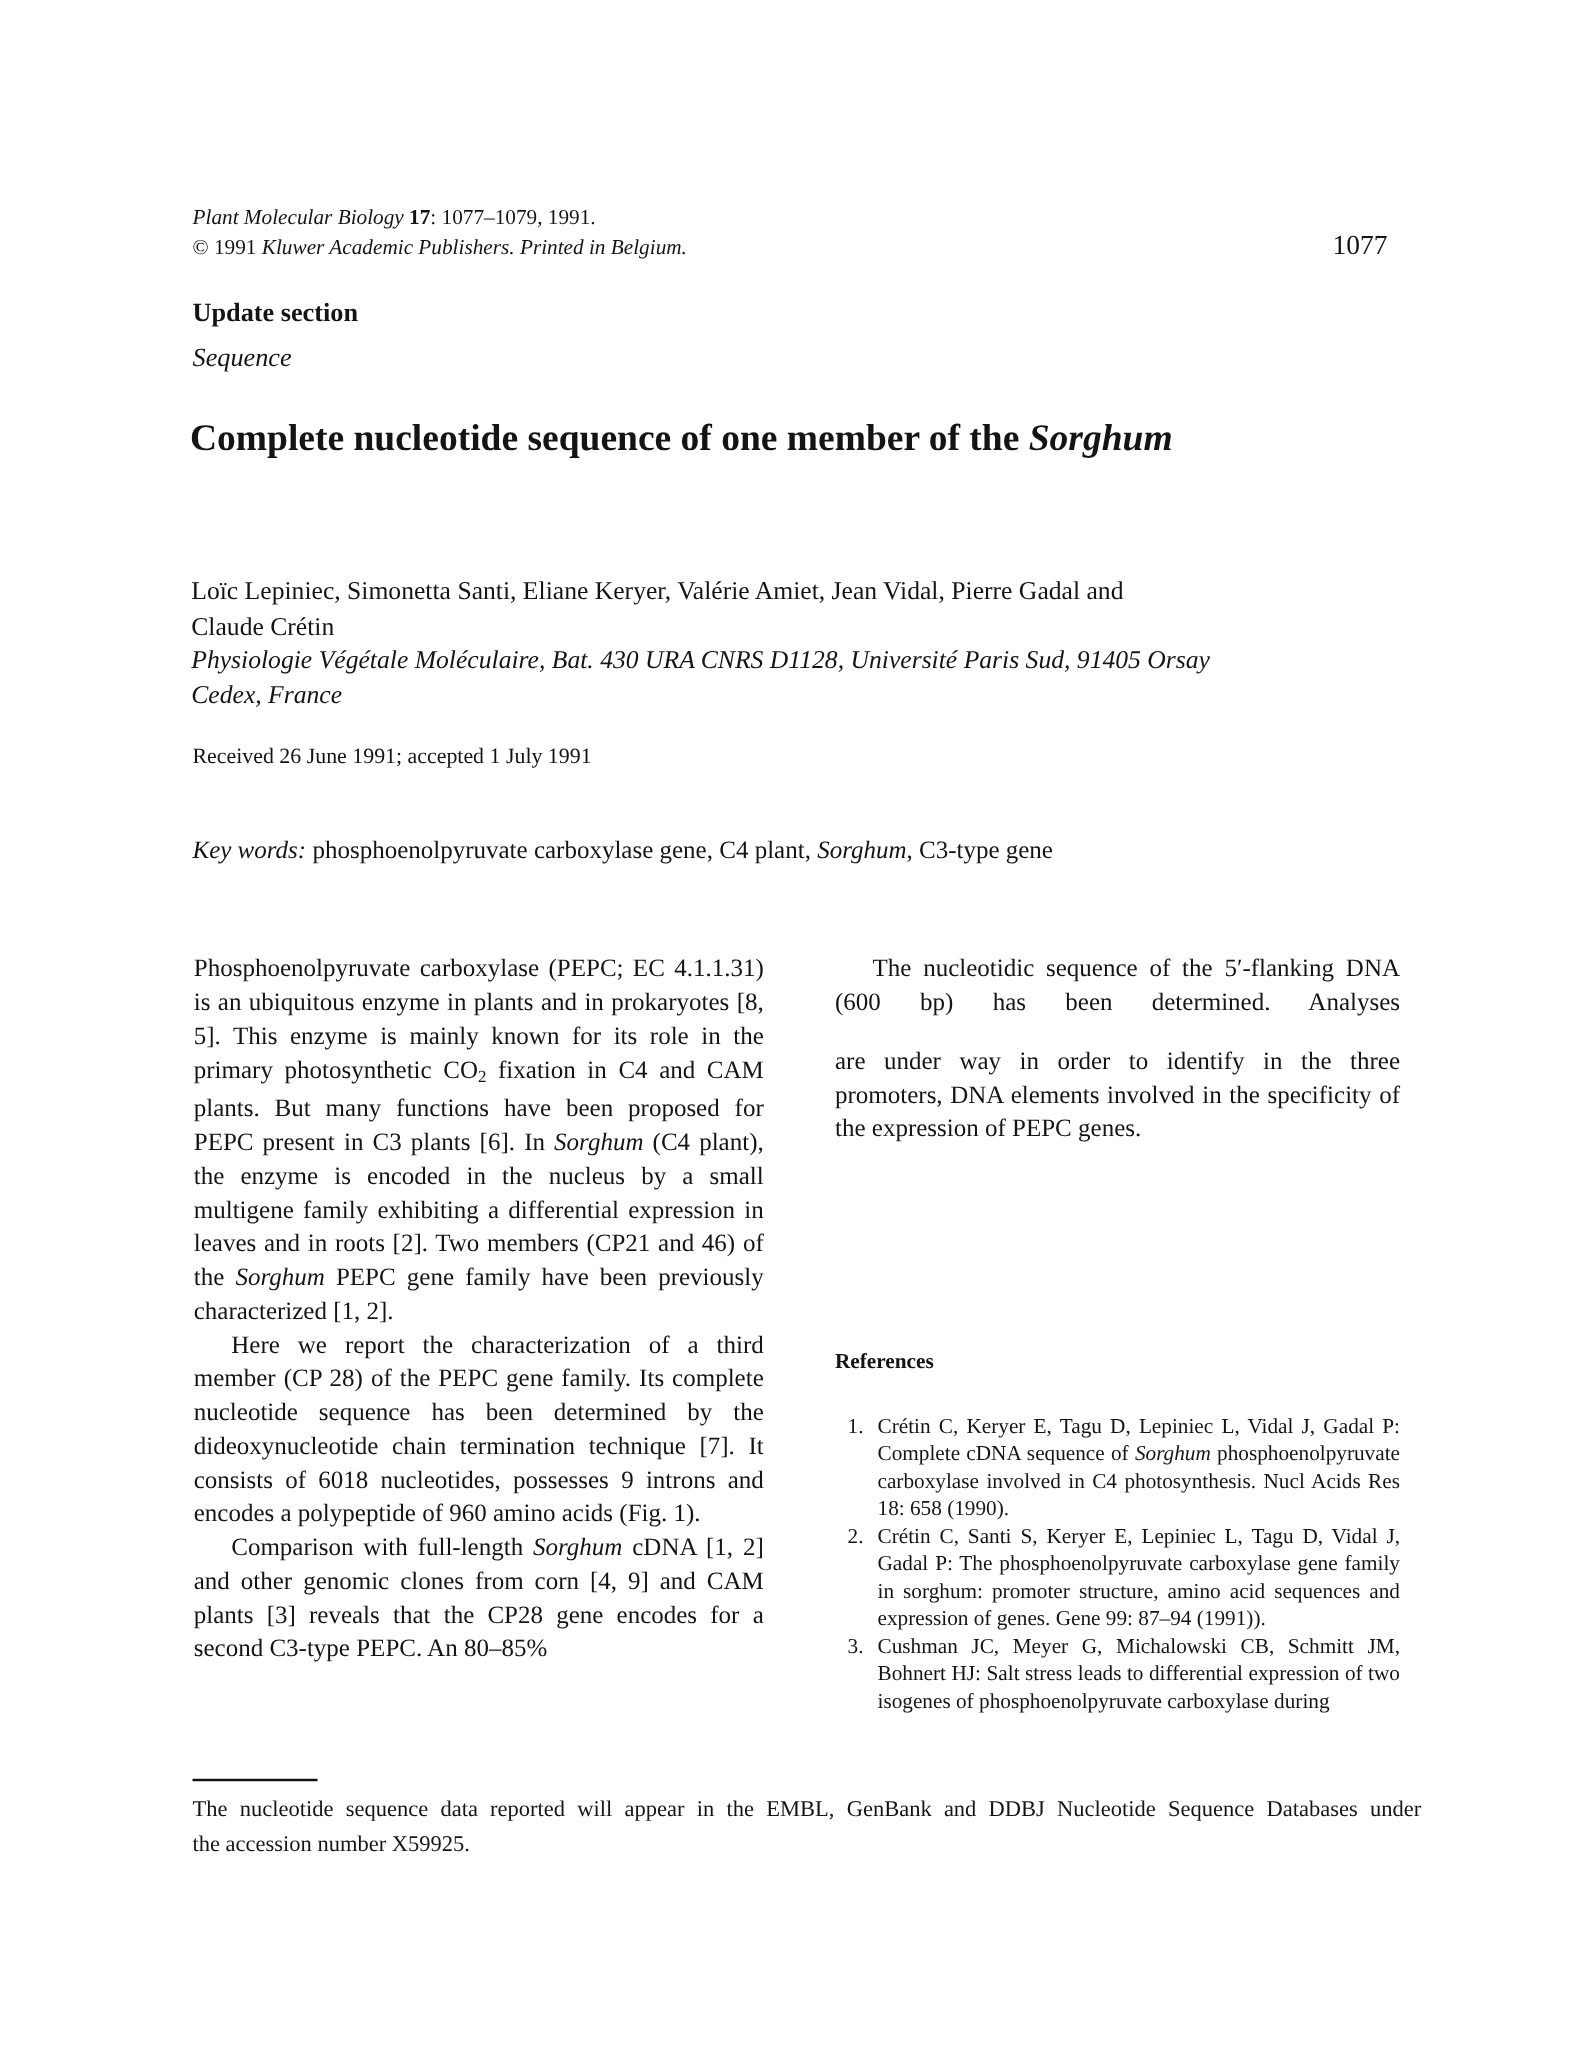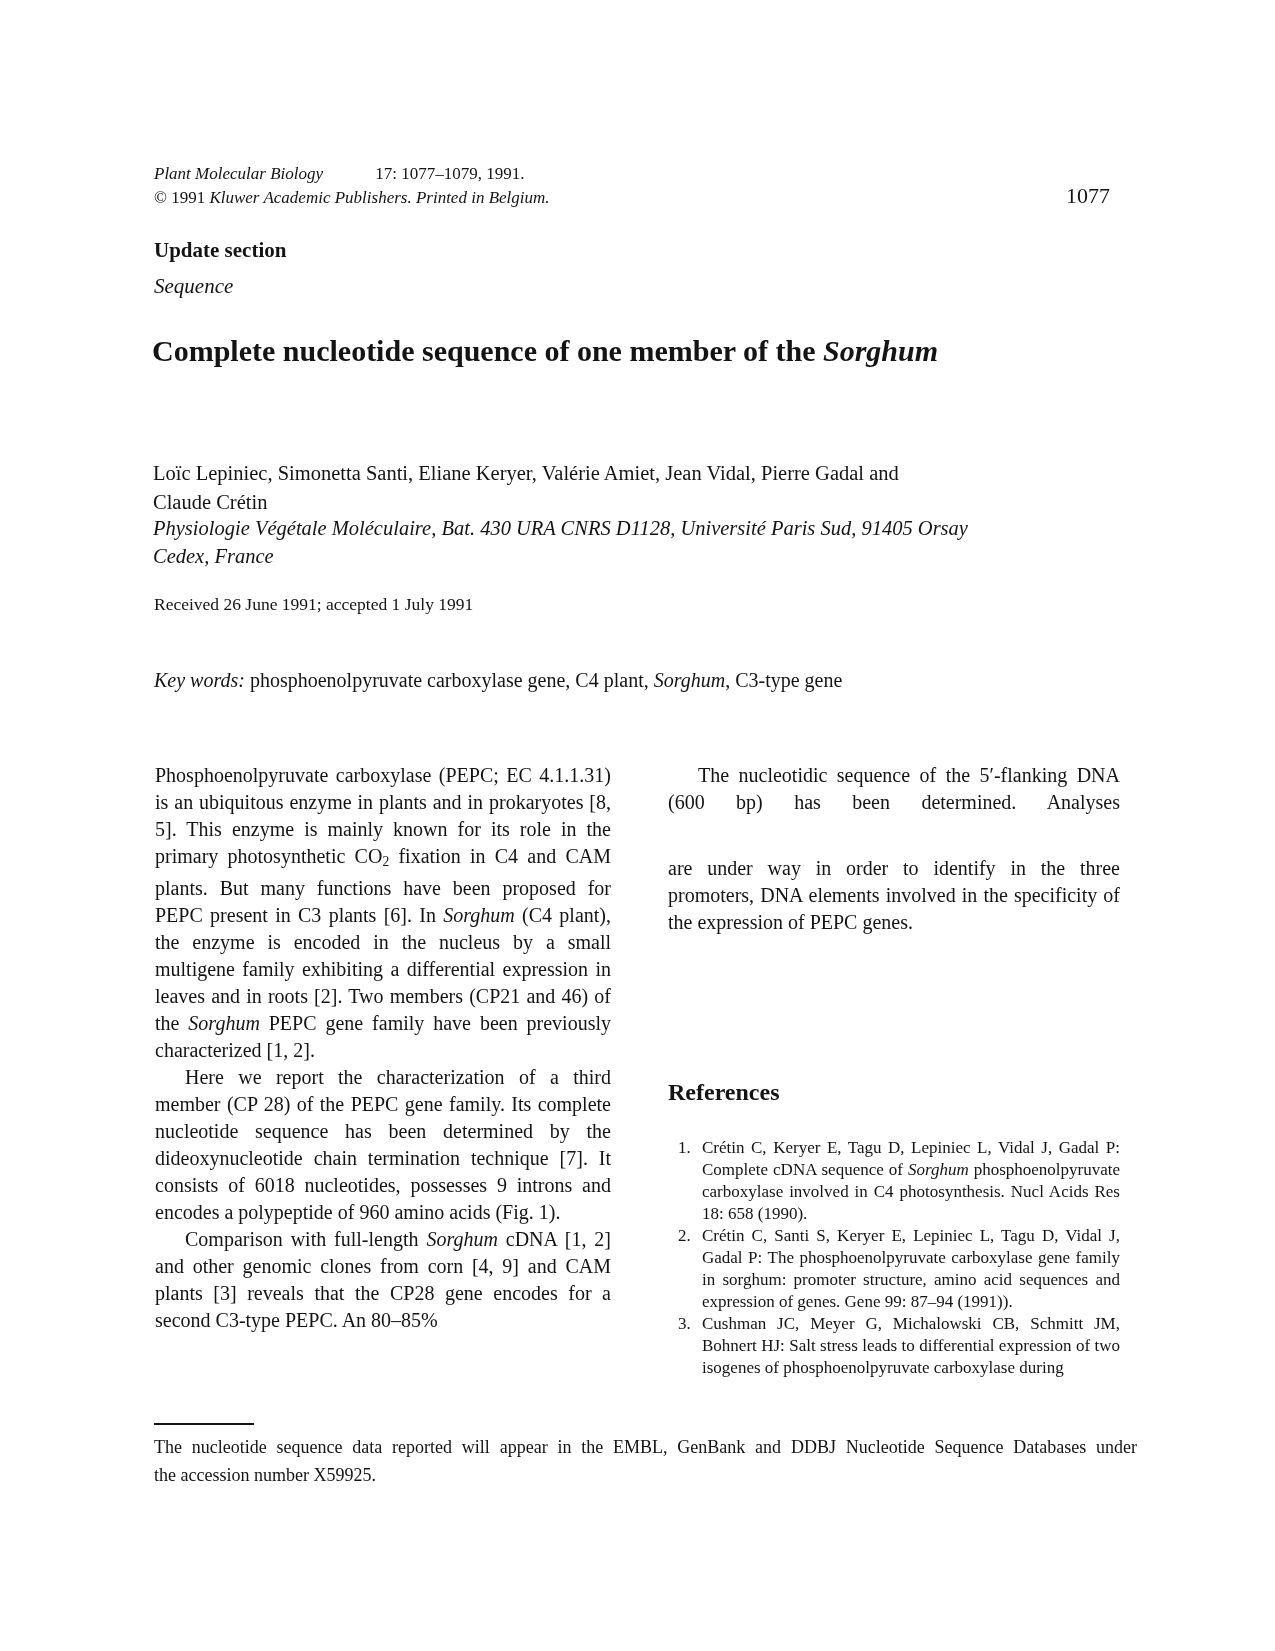--- a/index.html
+++ b/index.html
@@ -8,44 +8,44 @@
     width:1275px;
     height:1651px;
     background:#ffffff;
     color:#141414;
     font-family:"Liberation Serif", serif;
     overflow:hidden;
   }
   .abs{position:absolute;}
   p{margin:0;}
   .i{font-style:italic;}
-  .b{font-weight:normal;margin-left:48px;}
+  .b{font-weight:bold;}
   .bi{font-weight:bold;font-style:italic;}
   .sub{font-size:0.68em;vertical-align:-0.25em;}
 
   .journal-block{top:162px;left:154px;font-size:17px;line-height:23.5px;}
   .page-number{top:183px;left:1066px;font-size:22px;}
   .section-heading{top:238px;left:154px;font-size:21px;font-weight:bold;}
   .section-subheading{top:274px;left:154px;font-size:21px;font-style:italic;}
 
   .article-title{top:331px;left:152px;width:960px;font-size:30px;line-height:40px;font-weight:bold;}
   .authors-block{top:459px;left:153px;width:950px;font-size:20.5px;line-height:28.5px;}
   .affiliation-block{top:514px;left:153px;width:950px;font-size:20.5px;line-height:28px;font-style:italic;}
   .received-line{top:594px;left:154px;font-size:17.5px;}
   .keywords-line{top:669px;left:154px;width:950px;font-size:20px;}
 
   .col{font-size:20px;line-height:27px;text-align:justify;}
   .col-left{top:762px;left:155px;width:456px;}
   .col-right{top:762px;left:668px;width:452px;}
   .indent{text-indent:30px;}
-  .gap-above{margin-top:39px;}
+  .gap-above{margin-top:20px;}
   .justlast{text-align:justify;text-align-last:justify;}
 
   .references-block{top:1079px;left:668px;width:452px;}
-  .references-heading{font-size:24px;font-weight:bold;}
+  .references-heading{font-size:17px;font-weight:bold;}
   .reference-list{margin-top:31px;font-size:17px;line-height:22px;}
   .reference-item{position:relative;padding-left:34px;text-align:justify;margin:0;}
   .ref-num{position:absolute;left:10px;top:0;}
 
   .footnote-rule{top:1423px;left:154px;width:100px;border-top:2.5px solid #141414;height:0;}
   .footnote-block{top:1433px;left:154px;width:983px;font-size:18px;line-height:28px;}
 </style>
 </head>
 <body>
 

